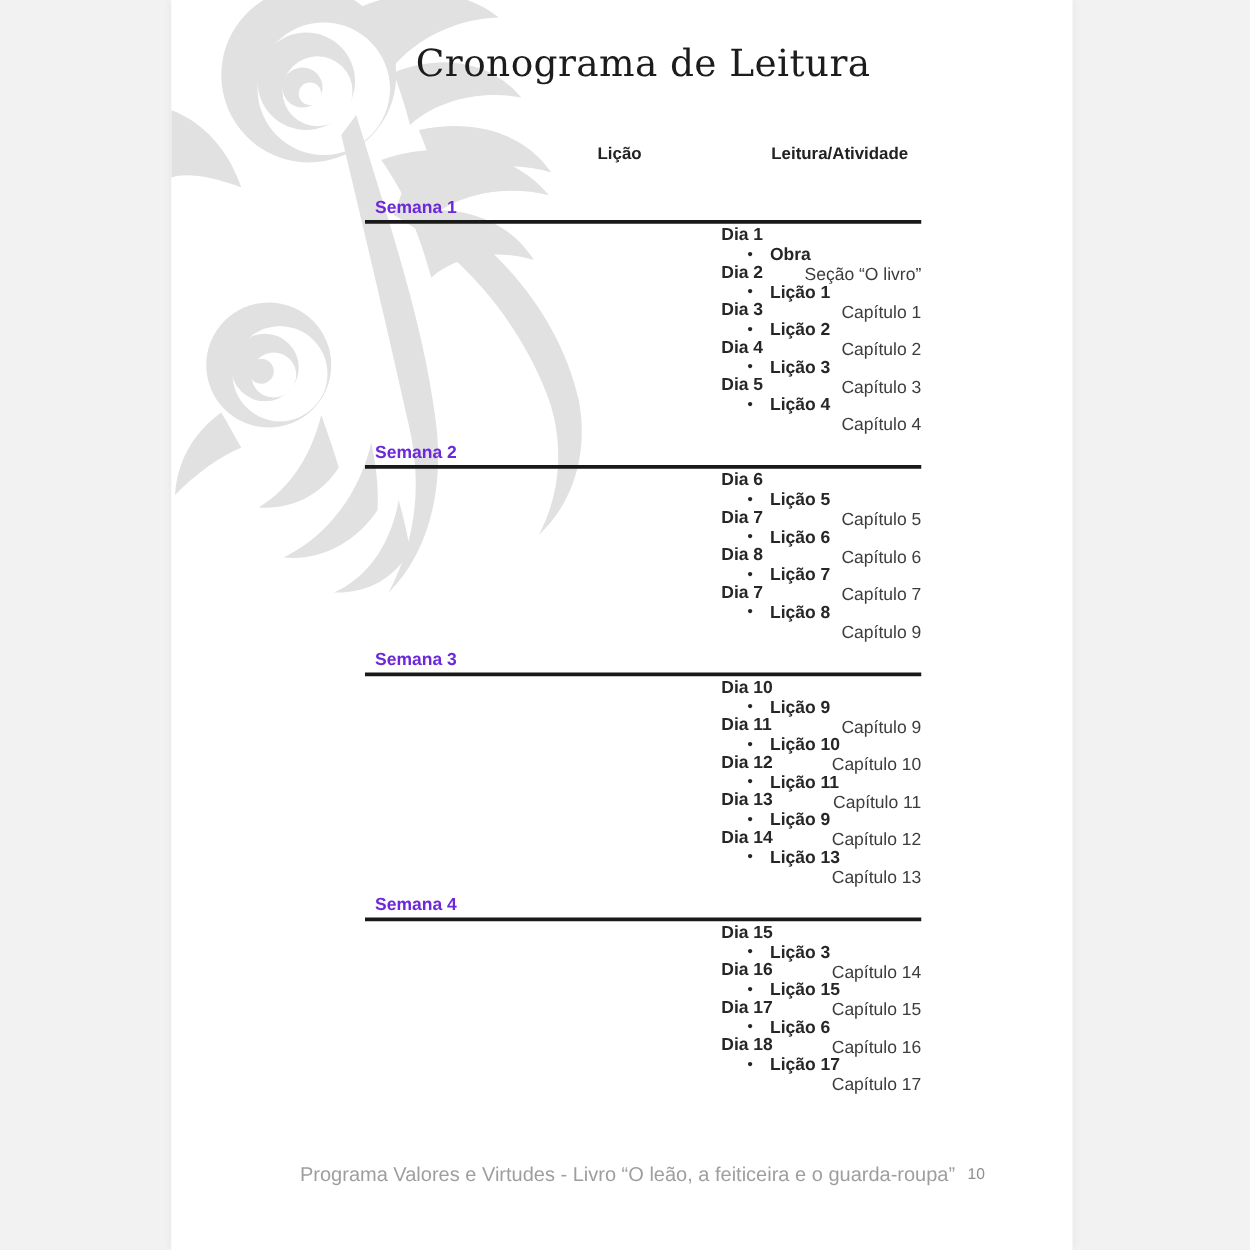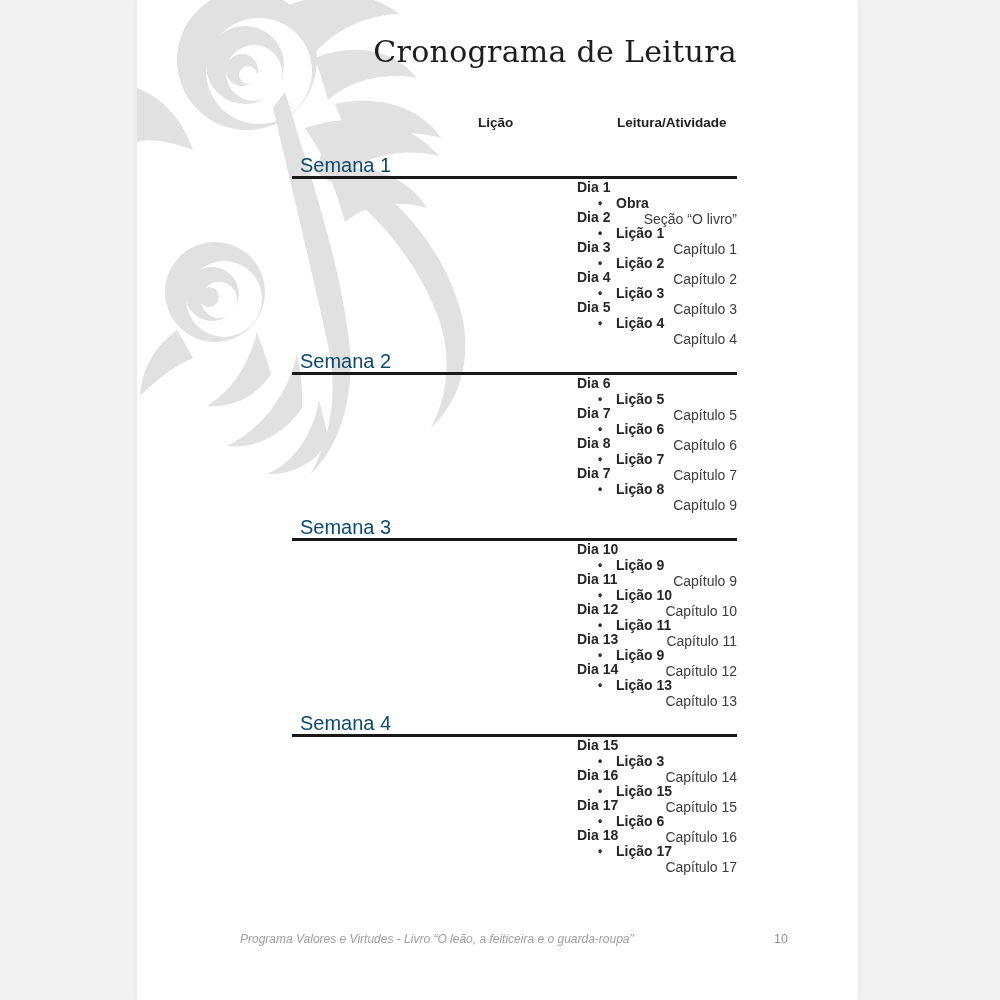--- a/index.html
+++ b/index.html
@@ -18,42 +18,42 @@
   }
   .ornament {
     position:absolute; left:0; top:0;
     pointer-events:none;
   }
   .content {
     position:absolute; left:155px; top:0; width:445px;
   }
   .doc-title {
     margin:34px 0 0 0;
-    text-align:right;
+    text-align:center;
     font-family:"DejaVu Serif", serif;
     font-weight:500;
     font-size:30px;
     letter-spacing:0.3px;
     color:#1c1c1c;
   }
   .col-headers {
     position:relative;
     margin-top:46px;
     height:16px;
     font-size:13.5px;
     font-weight:bold;
     color:#222;
   }
   .col-headers .h-lesson  { position:absolute; left:186px; }
   .col-headers .h-reading { position:absolute; left:325px; }
 
   .section { margin-top:24px; }
   .section:first-of-type { margin-top:26px; }
   .week-label {
-    font-size:20px; font-weight:normal; color:#0c4a6e;
+    font-size:14px; font-weight:bold; color:#6d28d9;
     line-height:16px;
     padding-left:8px;
     margin-bottom:3px;
   }
   .rule { height:3px; background:#191919; }
 
   .row {
     display:flex; align-items:flex-end;
     height:30px;
     font-size:14px;
@@ -70,21 +70,21 @@
     font-weight:bold; color:#262626;
   }
   .bullet {
     display:inline-block; width:18px;
     font-style:normal; font-size:12px; color:#262626;
   }
   .reading-cell { color:#3c3c3c; font-weight:normal; }
 
   .footer-text {
     position:absolute; left:103px; top:932px;
-    font-size:12px; color:#9e9e9e;font-style:italic;
+    font-size:16px; color:#9e9e9e;
   }
   .page-num {
     position:absolute; left:637px; top:932px;
     font-size:12.5px; color:#8f8f8f;
   }
 </style>
 </head>
 <body>
 
 <div class="page">

